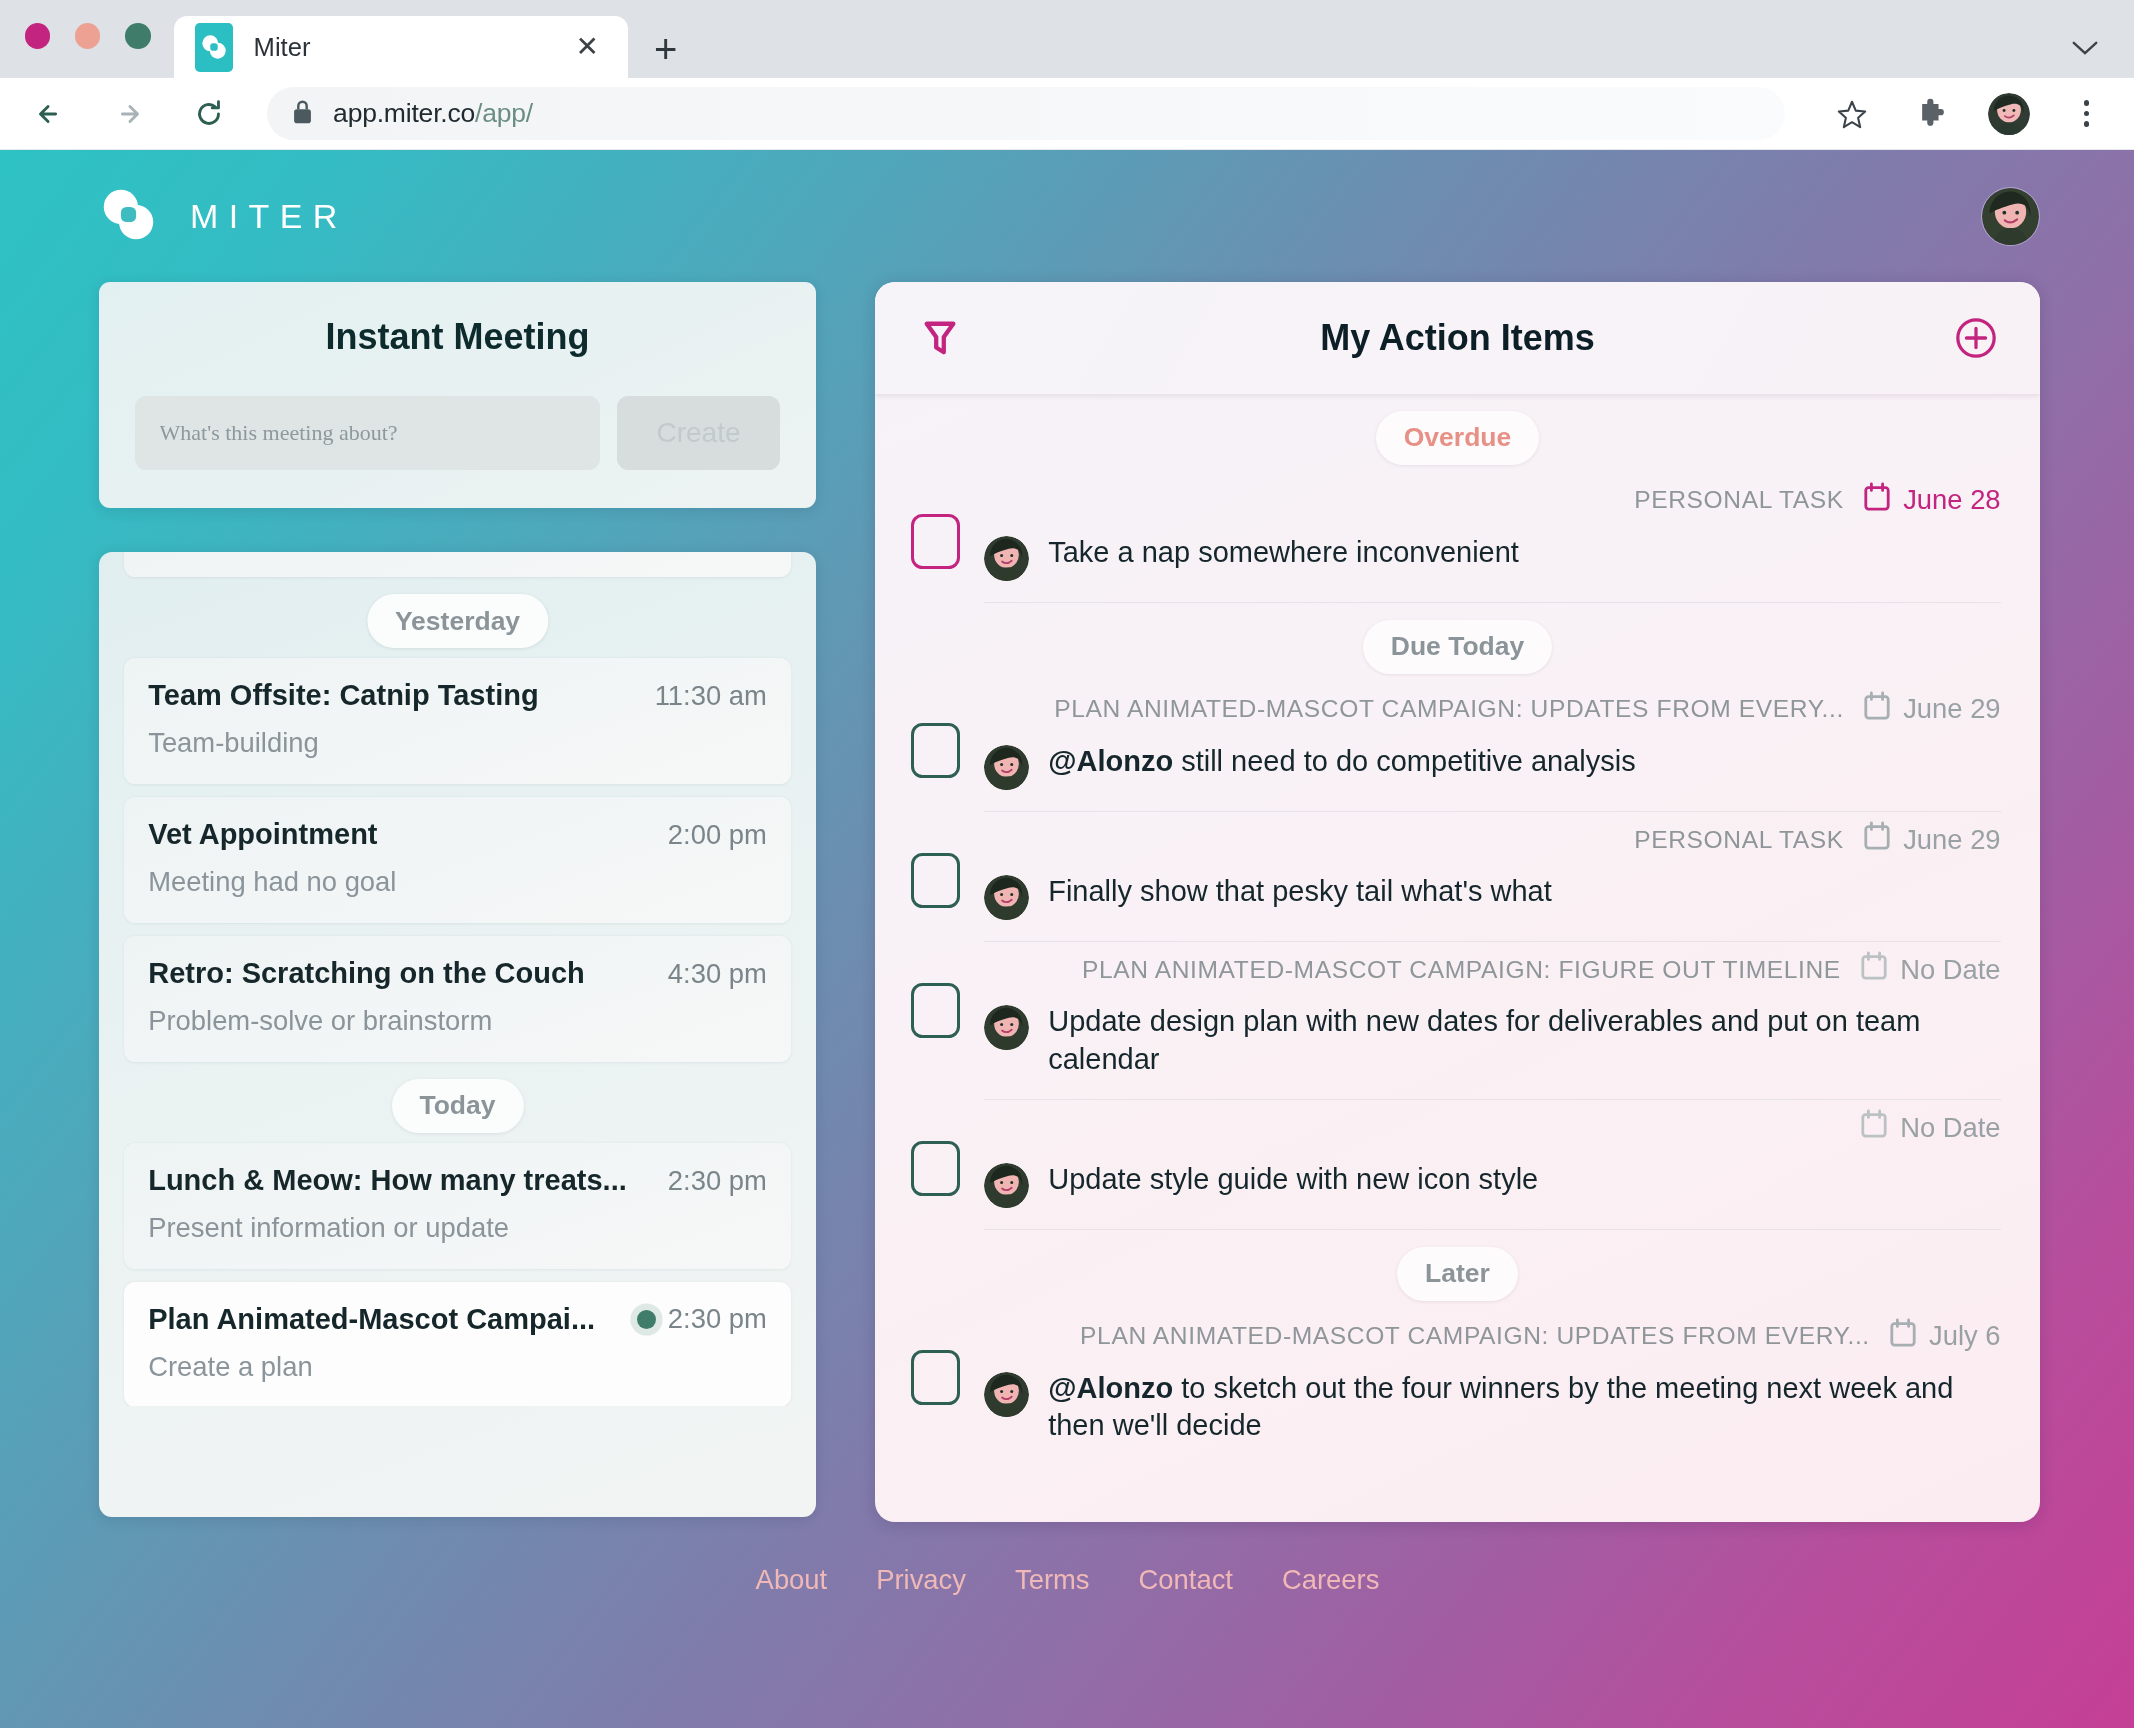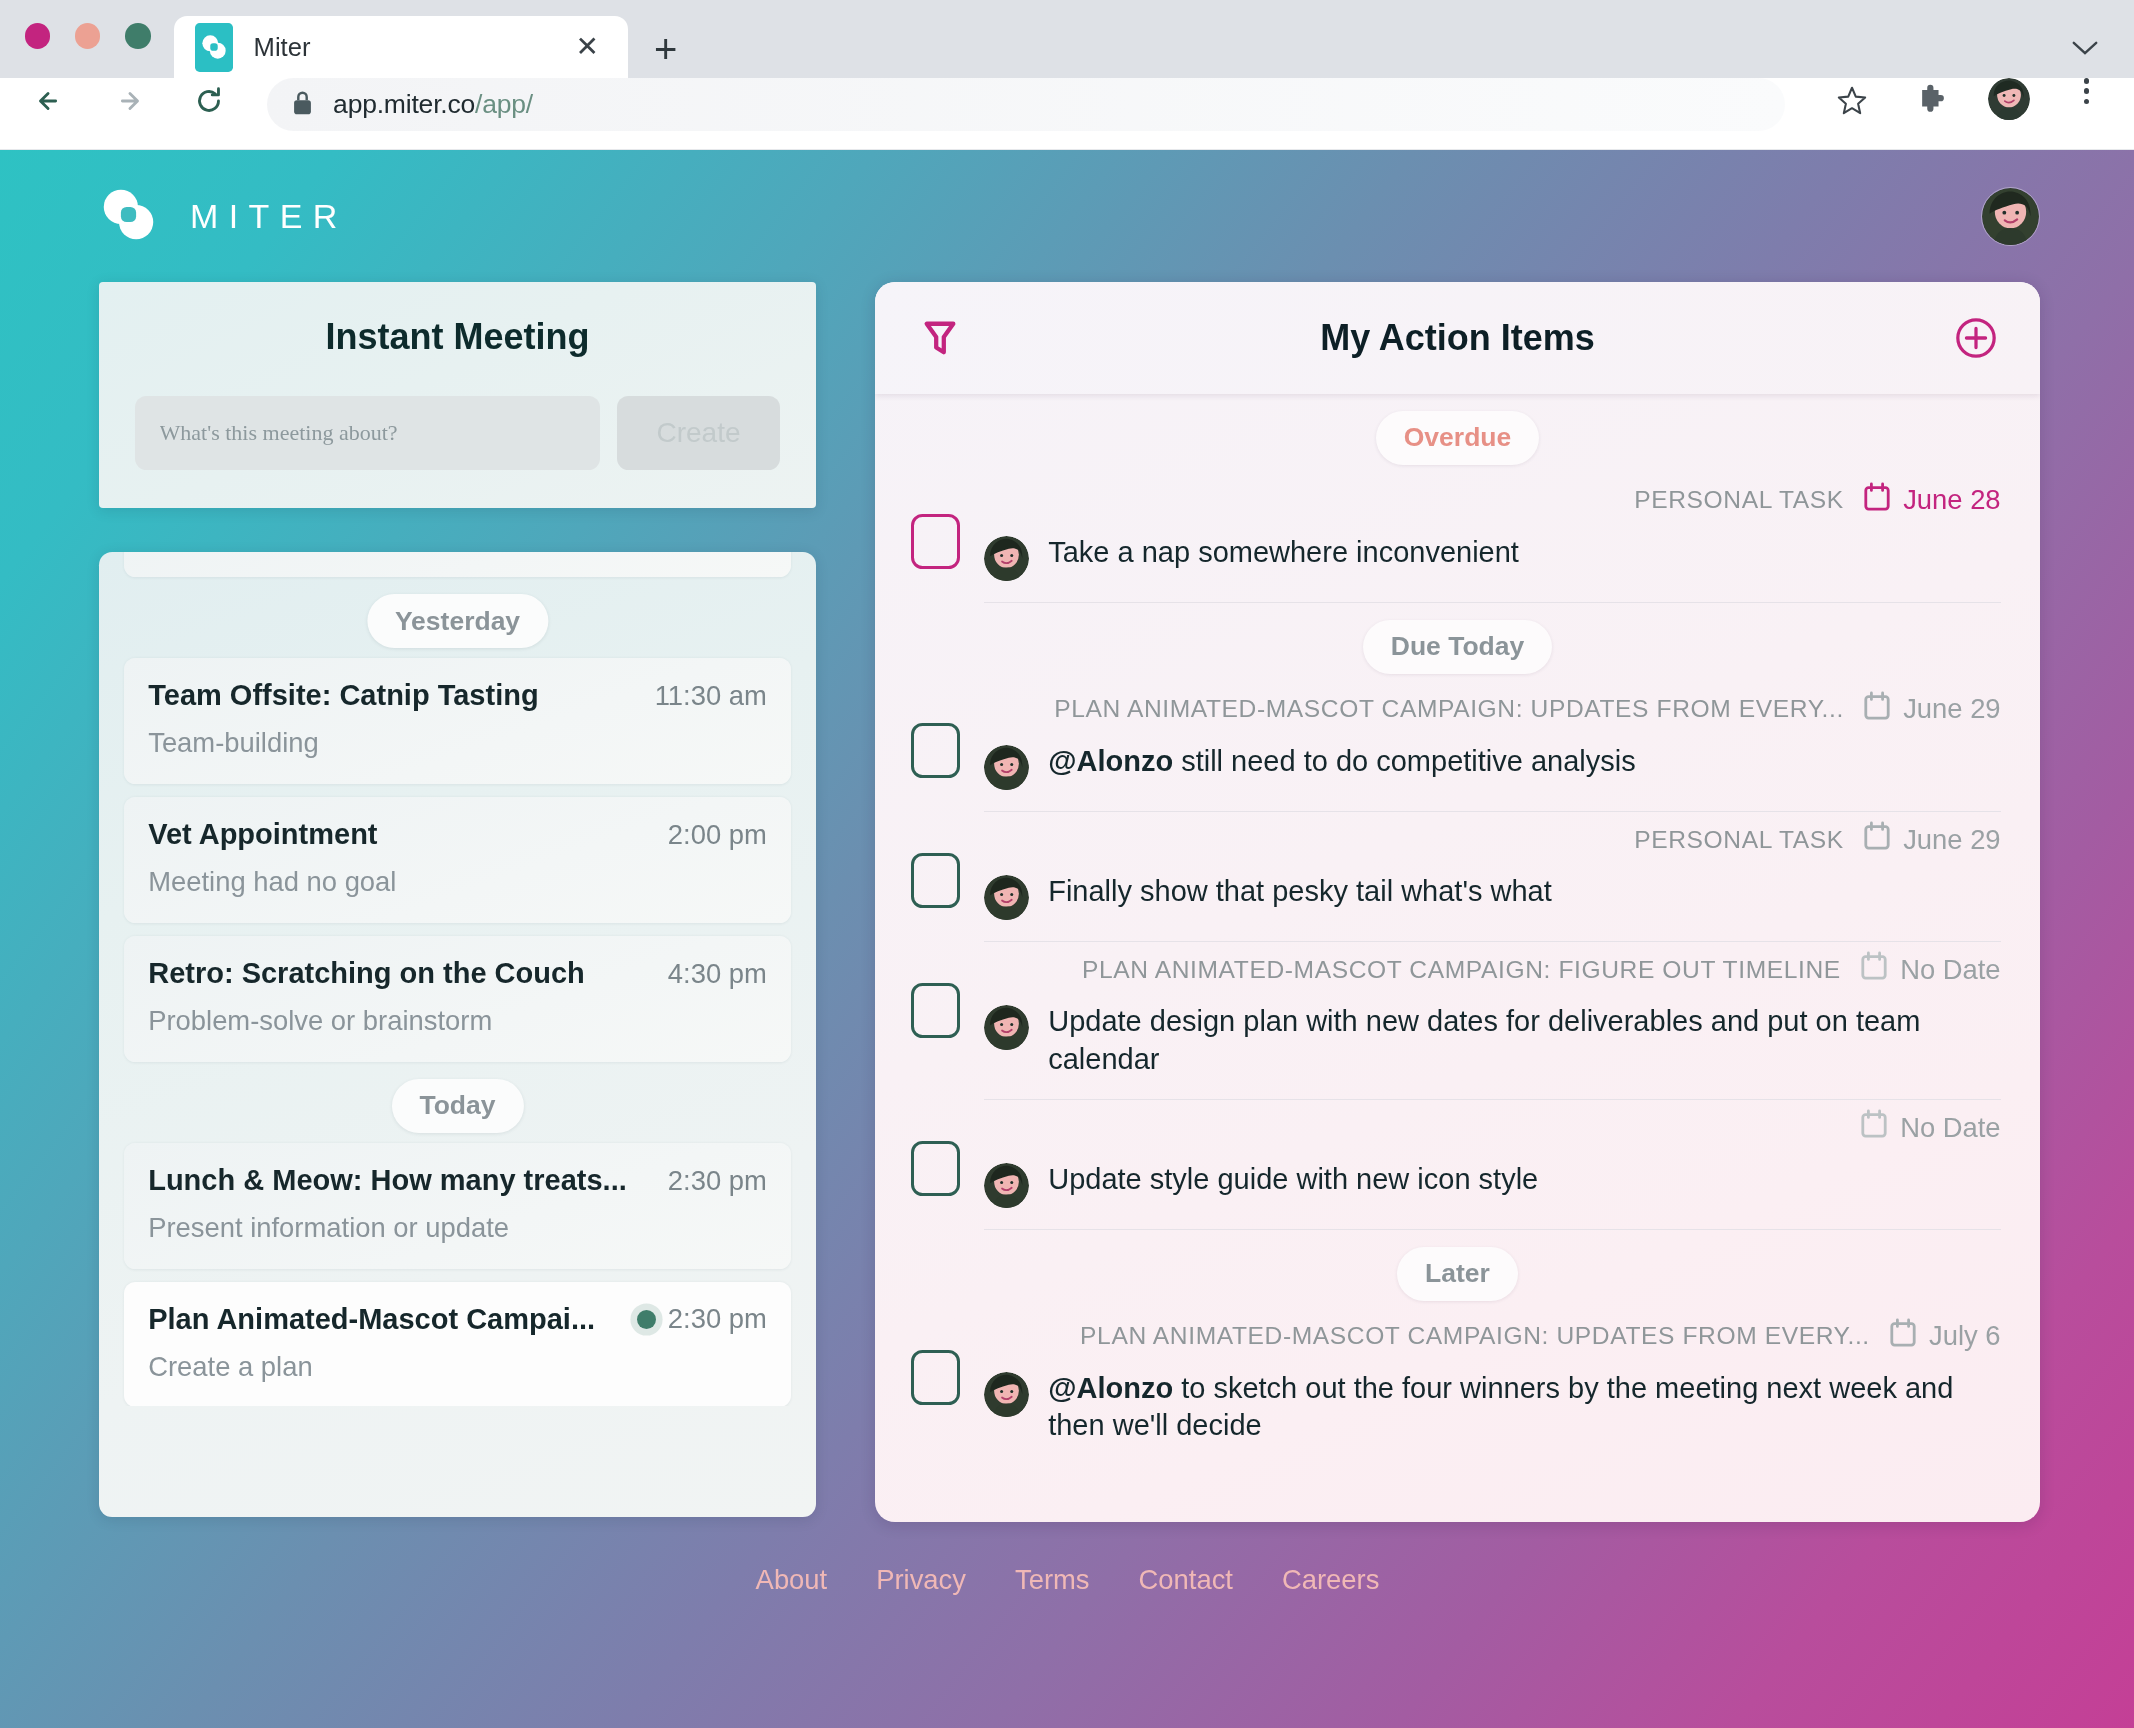--- a/index.html
+++ b/index.html
@@ -31,21 +31,21 @@
     display: flex; align-items: center; justify-content: center; margin-right: 21px;
     flex: 0 0 auto;
   }
   .tab-favicon svg { display:block; }
   .tab-title { font-size: 25.6px; color: #2c3338; flex: 1; white-space: nowrap; overflow: hidden; }
   .tab-close { font-size: 28px; color: #3a4248; line-height: 1; padding: 0 7.6px; font-family: "Liberation Sans", sans-serif; }
   .newtab { font-size: 40px; color: #2f383d; margin-left: 26.5px; margin-bottom: 9.5px; line-height: 1; font-weight: 300; }
   .chev-down { position: absolute; right: 36px; bottom: 15px; color: #3b4349; font-size: 24.6px; }
 
   .toolbar {
-    height: 72px; background: #fff; display: flex; align-items: flex-start;
+    height: 72px; background: #fff; display: flex; align-items: center;
     padding: 0 26.5px; gap: 35px; border-bottom: 1.9px solid #e6e8eb;
   }
   .nav-btn { width: 45px; height: 45px; display: flex; align-items: center; justify-content: center; color: #29594c; }
   .nav-btn.dim { color: #aab3b8; }
   .omnibox {
     flex: 1; height: 53px; background: linear-gradient(to right,#f3f4f6,#fafbfc);
     border-radius: 26.5px; display: flex; align-items: center; padding: 0 24.6px; gap: 19px;
     margin-right: 9.5px;
   }
   .omnibox .url { font-size: 26.5px; color: #202b30; letter-spacing: -0.2px; white-space: nowrap;}
@@ -67,21 +67,21 @@
   .logo-text { color: #fff; font-size: 34px; letter-spacing: 10.4px; font-weight: 400; }
   .hdr-avatar { width: 59px; height: 59px; border-radius: 50%; overflow: hidden; border: 1.9px solid rgba(255,255,255,.35); }
 
   .columns { display: flex; padding: 0 95px 0 99px; gap: 59px; align-items: flex-start; }
   .col-left { width: 717px; flex: 0 0 717px; }
   .col-right { flex: 1; }
 
   
   .card-instant {
     background: linear-gradient(155deg,#e3f0f1 0%,#e7f1f1 45%,#edf3f2 100%);
-    border-radius: 4px; padding: 34px 36px 38px; box-shadow: 0 2.8px 13.2px rgba(20,40,60,.13);
+    border-radius: 11px; padding: 34px 36px 38px; box-shadow: 0 2.8px 13.2px rgba(20,40,60,.13);
   }
   .card-title { text-align: center; font-size: 36px; font-weight: bold; color: #0d2b2c; }
   .instant-row { display: flex; gap: 17px; margin-top: 38px; }
   .instant-input {
     flex: 1; height: 74px; border: none; border-radius: 11.4px;
     background: #dfe4e5; color: #7e8b8f; font-size: 22px; padding: 0 24.6px;
     font-family: Liberation Serif, serif;
   }
   .instant-input::placeholder { color: #8d999d; }
   .create-btn {

